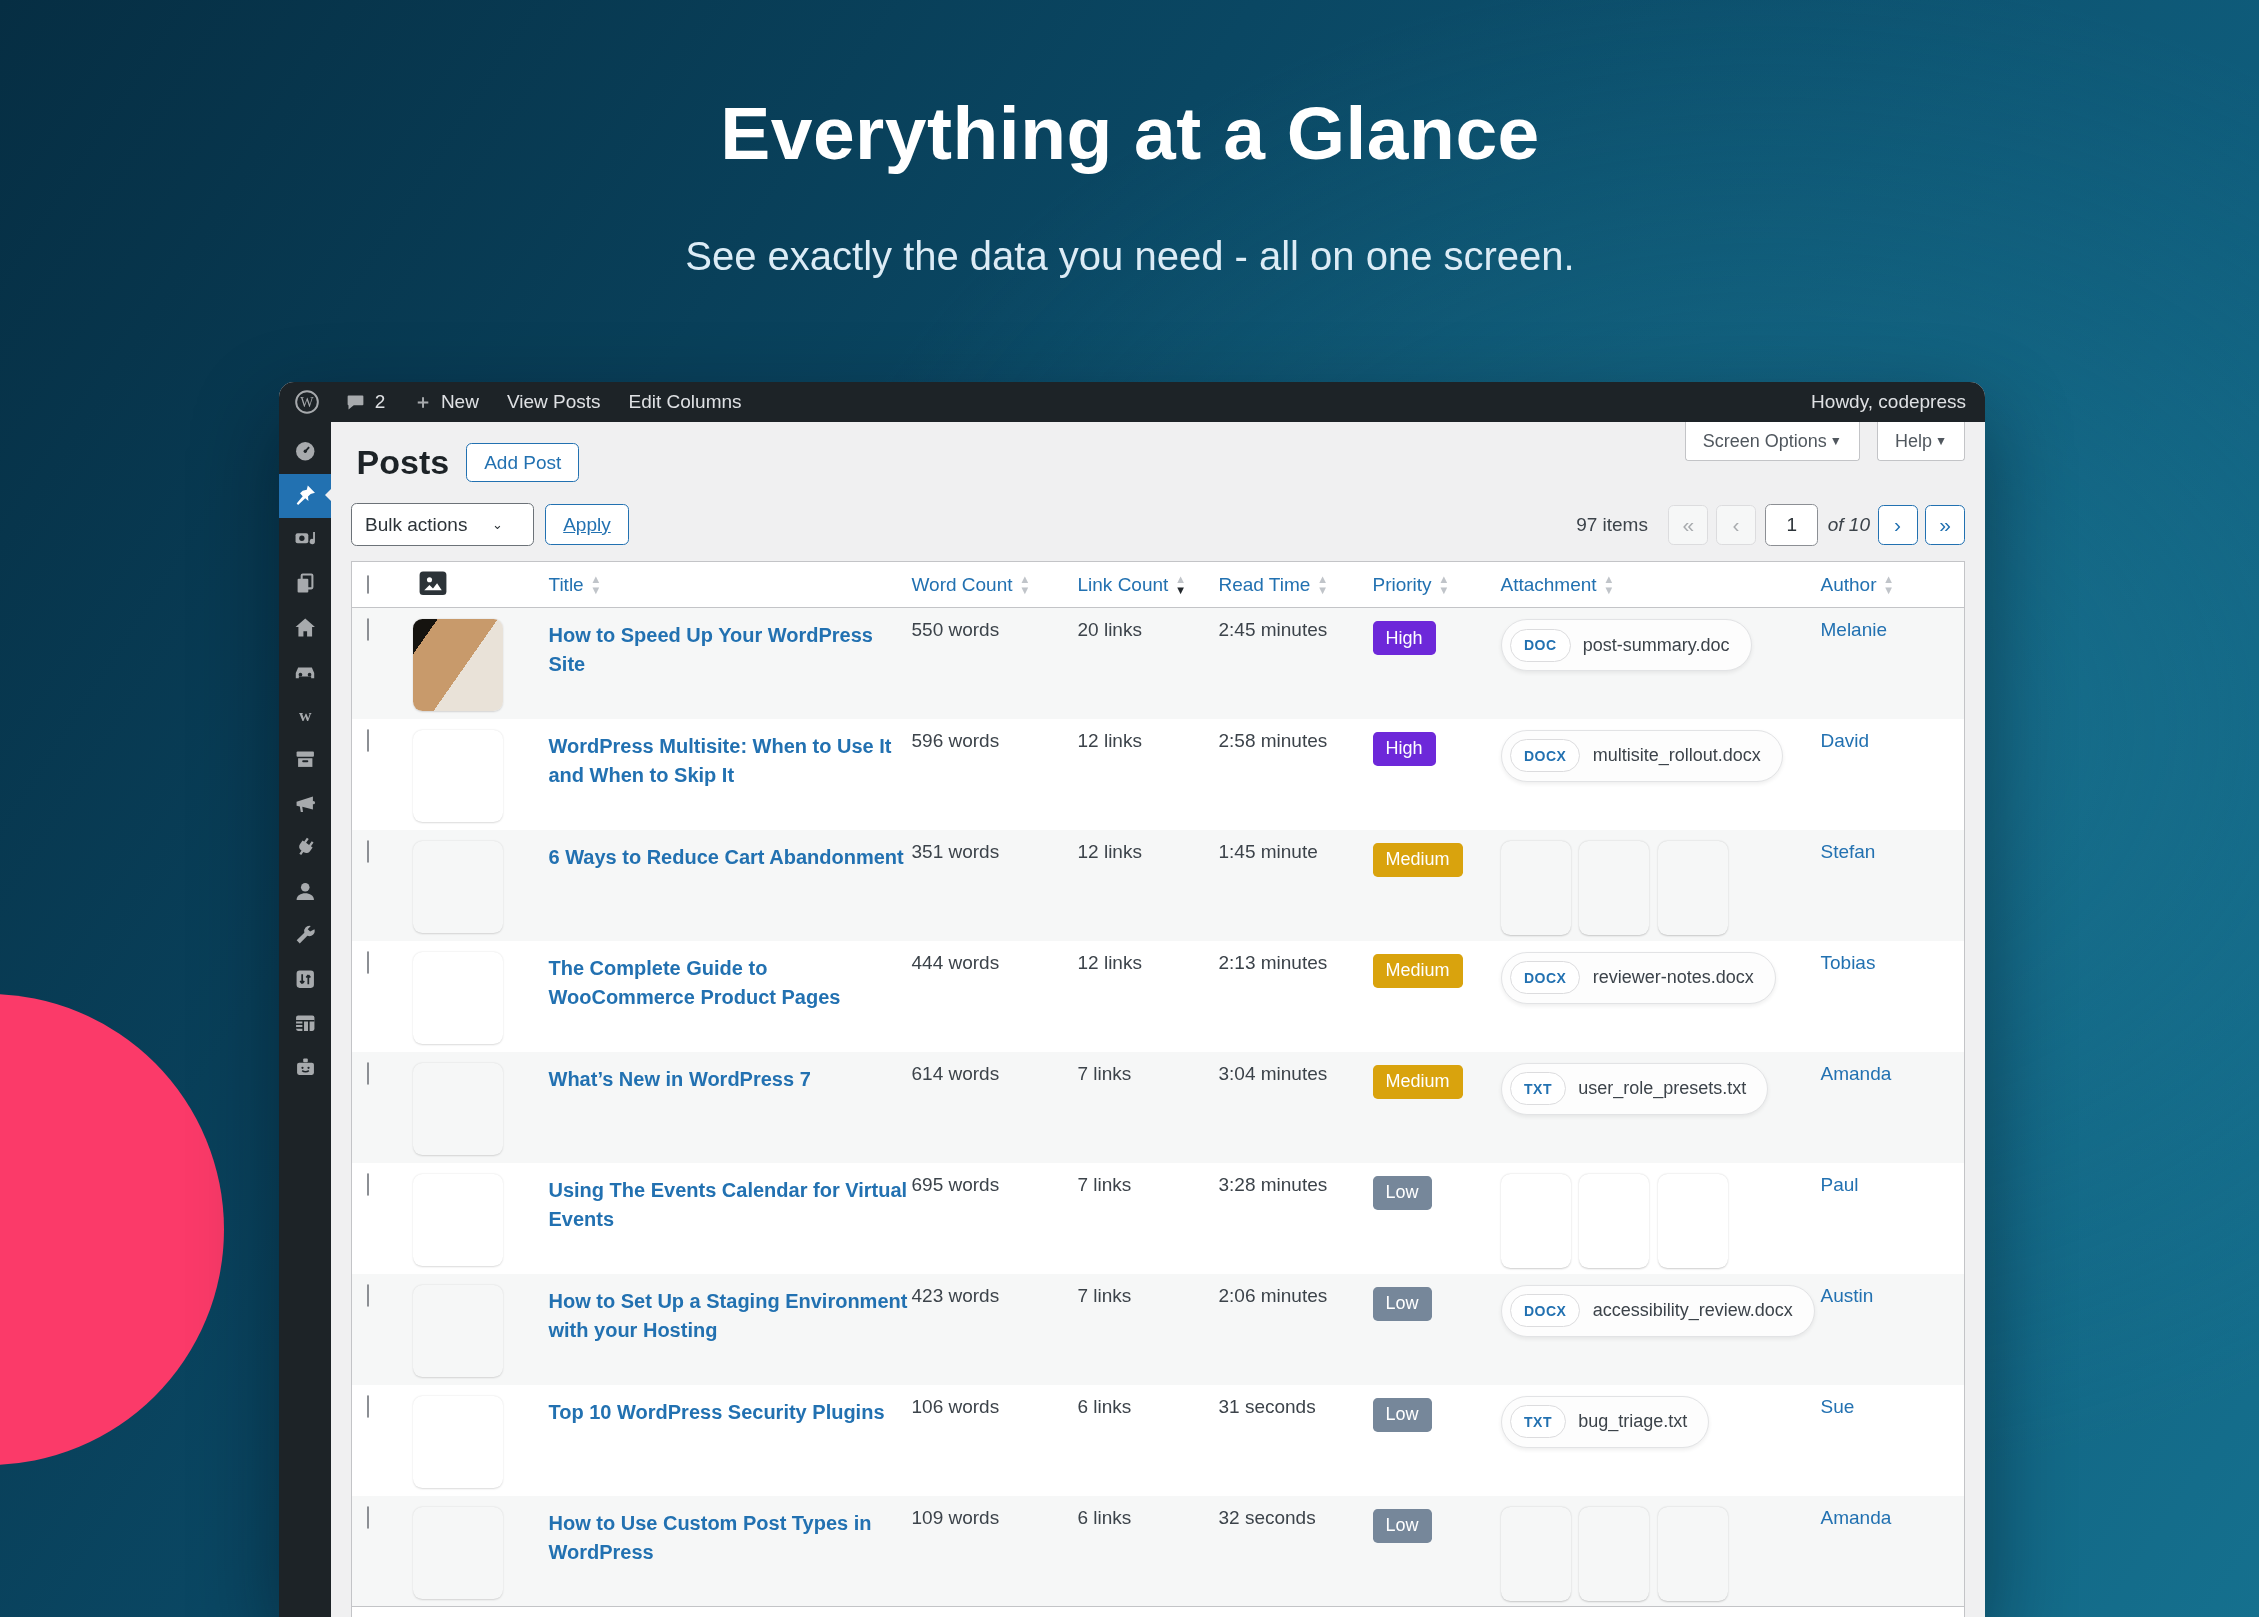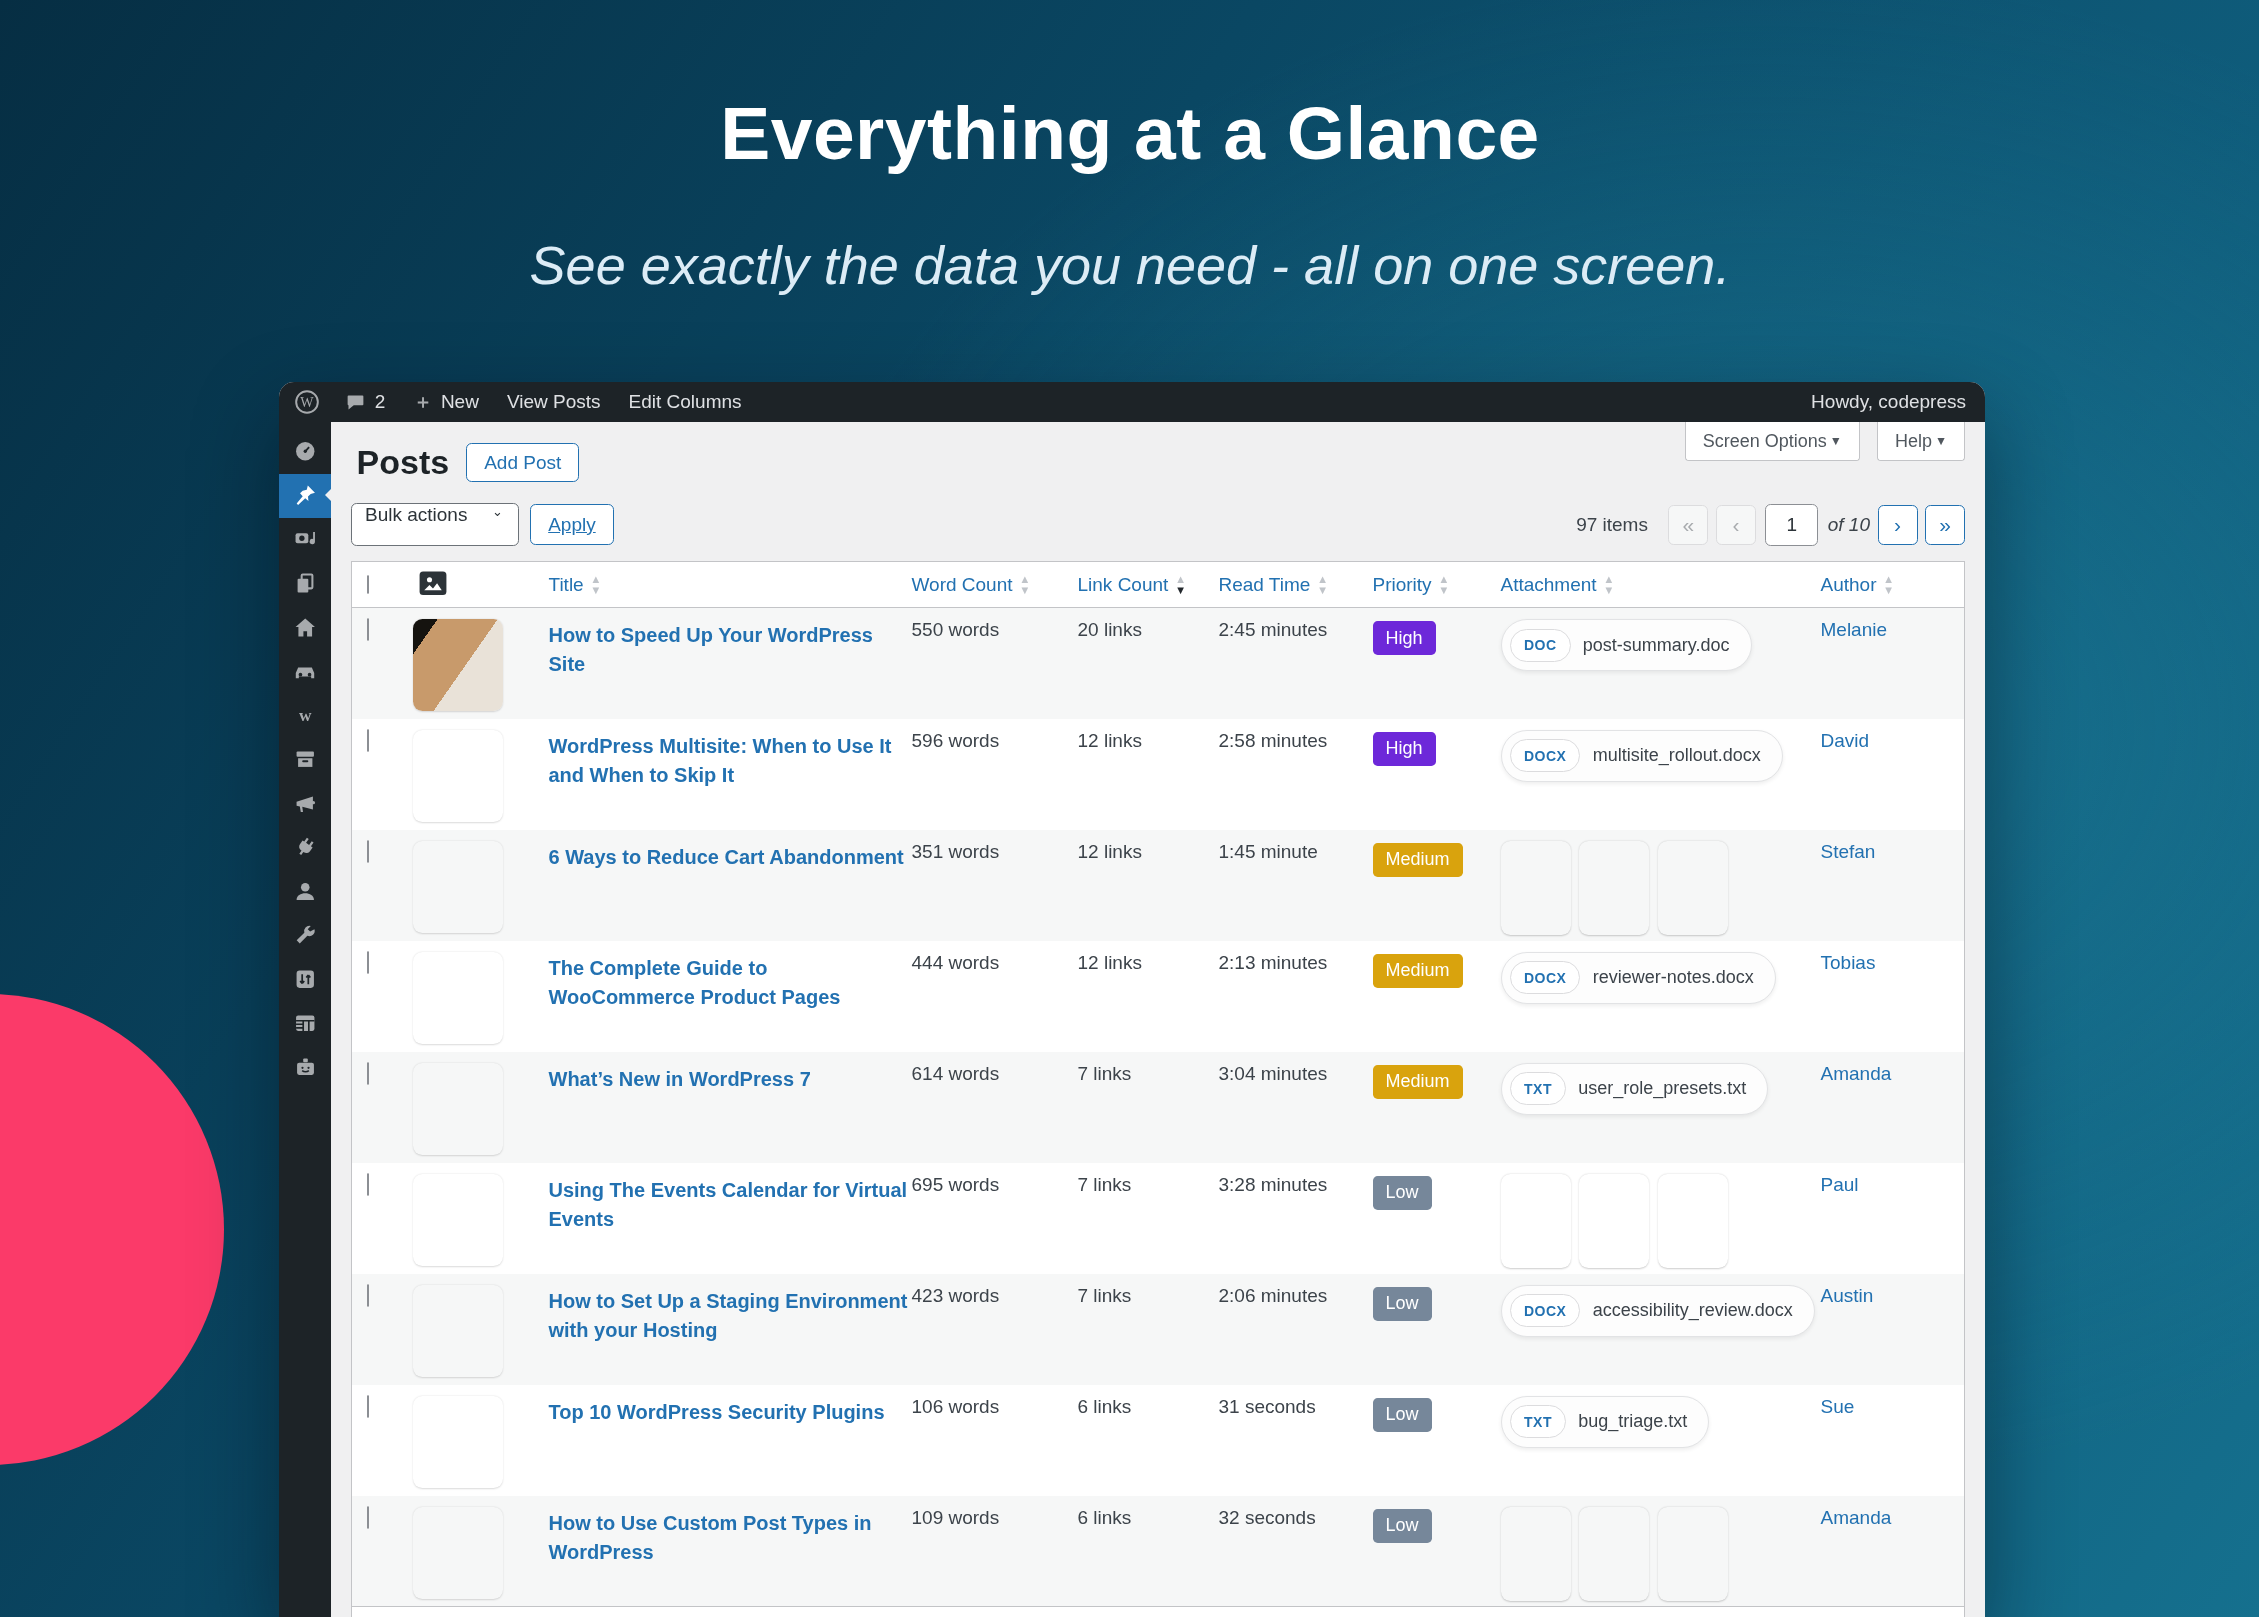--- a/index.html
+++ b/index.html
@@ -6,21 +6,21 @@
   body{
     width:2260px;height:1618px;overflow:hidden;position:relative;
     font-family:"Liberation Sans",sans-serif;
     background:
       radial-gradient(1601px 1224px at 78% 45%, rgba(30,125,153,.55) 0%, rgba(30,125,153,0) 62%),
       linear-gradient(123deg,#062e43 0%,#0a4763 38%,#0f5d7c 72%,#15708e 100%);
   }
   .circle-accent{position:absolute;left:-247px;top:994px;width:471px;height:471px;border-radius:50%;background:#fb3a69;}
   .hero{position:absolute;top:0;left:0;width:100%;text-align:center;color:#fff;}
   .hero h1{margin:90px 0 0;font-size:75px;font-weight:800;letter-spacing:0.5px;color:#ffffff;}
-  .hero p{margin:58px 0 12px;font-size:54px;font-weight:400;color:#dcecf6;font-style:italic;}
+  .hero p{margin:58px 0 12px;font-size:40px;font-weight:400;color:#dcecf6;}
 
   
   .window{position:absolute;left:279px;top:382px;width:1706px;height:1235px;border-radius:15px 15px 0 0;
     overflow:hidden;box-shadow:0 34px 85px rgba(0,10,20,.45);background:#f0f0f1;display:flex;flex-direction:column;}
   .adminbar{height:40px;background:#1d2327;display:flex;align-items:center;color:#dfe1e4;font-size:19px;flex:0 0 auto;}
   .adminbar .ab-item{display:flex;align-items:center;gap:8.5px;padding:0 14px;height:100%;cursor:pointer;}
   .adminbar .ab-logo{padding:0 11.3px 0 15px;}
   .adminbar .spacer{flex:1;}
   .adminbar .howdy{padding-right:19px;font-size:19px;}
   .body-row{flex:1;display:flex;min-height:0;}
@@ -37,22 +37,22 @@
   .content{flex:1;background:#f0f0f1;position:relative;padding:0 20px;min-width:0;}
   .screen-meta{position:absolute;top:0;right:20px;display:flex;gap:17px;}
   .meta-btn{background:#fff;border:0.9px solid #c3c4c7;border-top:none;border-radius:0 0 3.8px 3.8px;
     height:38px;display:flex;align-items:center;gap:3px;padding:0 17px;font-size:18px;color:#50575e;cursor:pointer;}
   .meta-btn .caret{font-size:12.2px;color:#50575e;}
   .page-head{display:flex;align-items:center;gap:17px;padding-top:21px;}
   .page-title{font-size:34px;font-weight:700;color:#1d2327;margin:0 0 0 5.6px;}
   .btn{border-radius:5.6px;font-size:19px;cursor:pointer;display:inline-flex;align-items:center;justify-content:center;}
   .btn-outline{background:#fff;border:1.4px solid #2271b1;color:#2271b1;padding:7.5px 17px;font-weight:500;}
   .toolbar{display:flex;align-items:center;margin-top:21px;}
-  .select{background:#fff;border:1.4px solid #6c7278;border-radius:5.6px;height:41px;display:flex;
-    gap:24.5px;padding:0 15px 0 13px;font-size:19px;color:#2c3338;cursor:pointer;}
+  .select{background:#fff;border:1.4px solid #6c7278;border-radius:5.6px;height:41px;display:flex;align-items:center;
+    gap:24.5px;padding:0 30px 0 13px;font-size:19px;color:#2c3338;cursor:pointer;}
   .select .caret{font-size:13px;color:#2c3338;}
   .apply{margin-left:11.3px;height:41px;text-decoration:underline;}
   .toolbar .spacer{flex:1;}
   .items-count{font-size:19px;color:#3c434a;margin-right:13px;}
   .pg-btn{width:40px;height:40px;border-radius:5.6px;font-size:21px;margin-left:7.5px;}
   .pg-disabled{background:#f6f7f7;border:0.9px solid #dcdcde;color:#a7aaad;cursor:default;}
   .pg-active{background:#fff;border:1.4px solid #2271b1;color:#2271b1;}
   .pg-input{width:51px;height:40px;margin-left:9.4px;border:1.4px solid #8c8f94;border-radius:5.6px;background:#fff;
     text-align:center;font-size:19px;color:#2c3338;display:flex;align-items:center;justify-content:center;}
   .of-label{font-size:19px;color:#3c434a;margin-left:9.4px;font-style:italic;}

